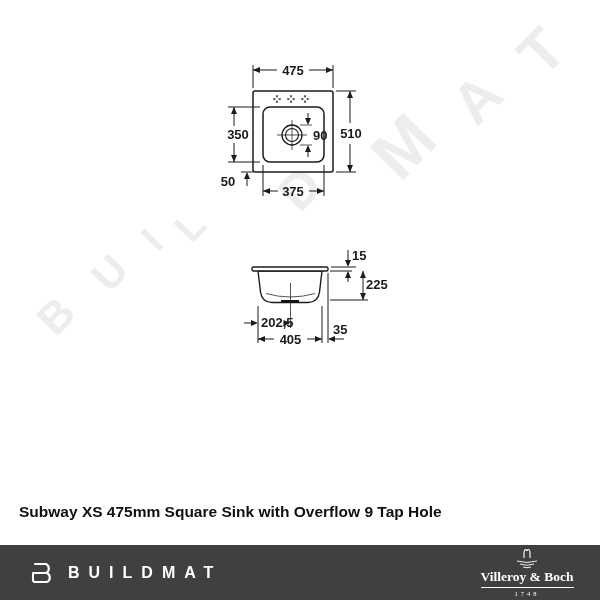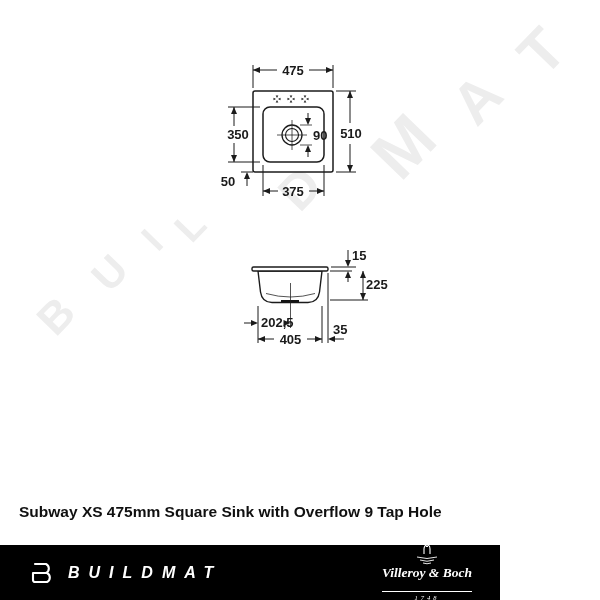--- a/index.html
+++ b/index.html
@@ -15,27 +15,27 @@
   svg .outline{fill:#ffffff;stroke:#1b1b1b;stroke-width:1.5;}
   svg .ln{stroke:#1b1b1b;stroke-width:1;fill:none;}
   svg .thin{stroke:#1b1b1b;stroke-width:0.75;fill:none;}
   svg .ar{fill:#1b1b1b;stroke:none;}
   svg text{font-family:"Liberation Sans",sans-serif;font-size:13px;font-weight:700;fill:#1b1b1b;}
 
   
   .title{position:absolute;left:19px;top:503px;font-size:15.5px;font-weight:700;color:#101010;}
 
   
-  .footer{position:absolute;left:0;top:545px;width:500px;height:55px;background:#000000;
-          display:flex;align-items:center;justify-content:space-between;font-style:italic;}
+  .footer{position:absolute;left:0;top:545px;width:600px;height:55px;background:#404040;
+          display:flex;align-items:center;justify-content:space-between;}
   .brand{display:flex;align-items:center;gap:12px;margin-left:30px;}
   .brand-name{color:#ffffff;font-size:16px;font-weight:700;letter-spacing:9px;}
   .vb{margin-right:18px;display:flex;flex-direction:column;align-items:center;width:110px;}
   .vb-name{color:#ffffff;font-family:"Liberation Serif",serif;font-weight:700;font-size:13.5px;
-           border-bottom:1px solid #ffffff;padding-bottom:10px;white-space:nowrap;}
+           border-bottom:1px solid #ffffff;padding-bottom:2px;white-space:nowrap;}
   .vb-year{color:#ffffff;font-size:6.5px;letter-spacing:3px;margin-top:2px;font-family:"Liberation Serif",serif;}
 </style>
 </head>
 <body>
 
 <div class="page">
 
   <div>
     <span class="wm" style="left:56px;top:316px;font-size:44px;">B</span>
     <span class="wm" style="left:110px;top:273px;font-size:42px;">U</span>

